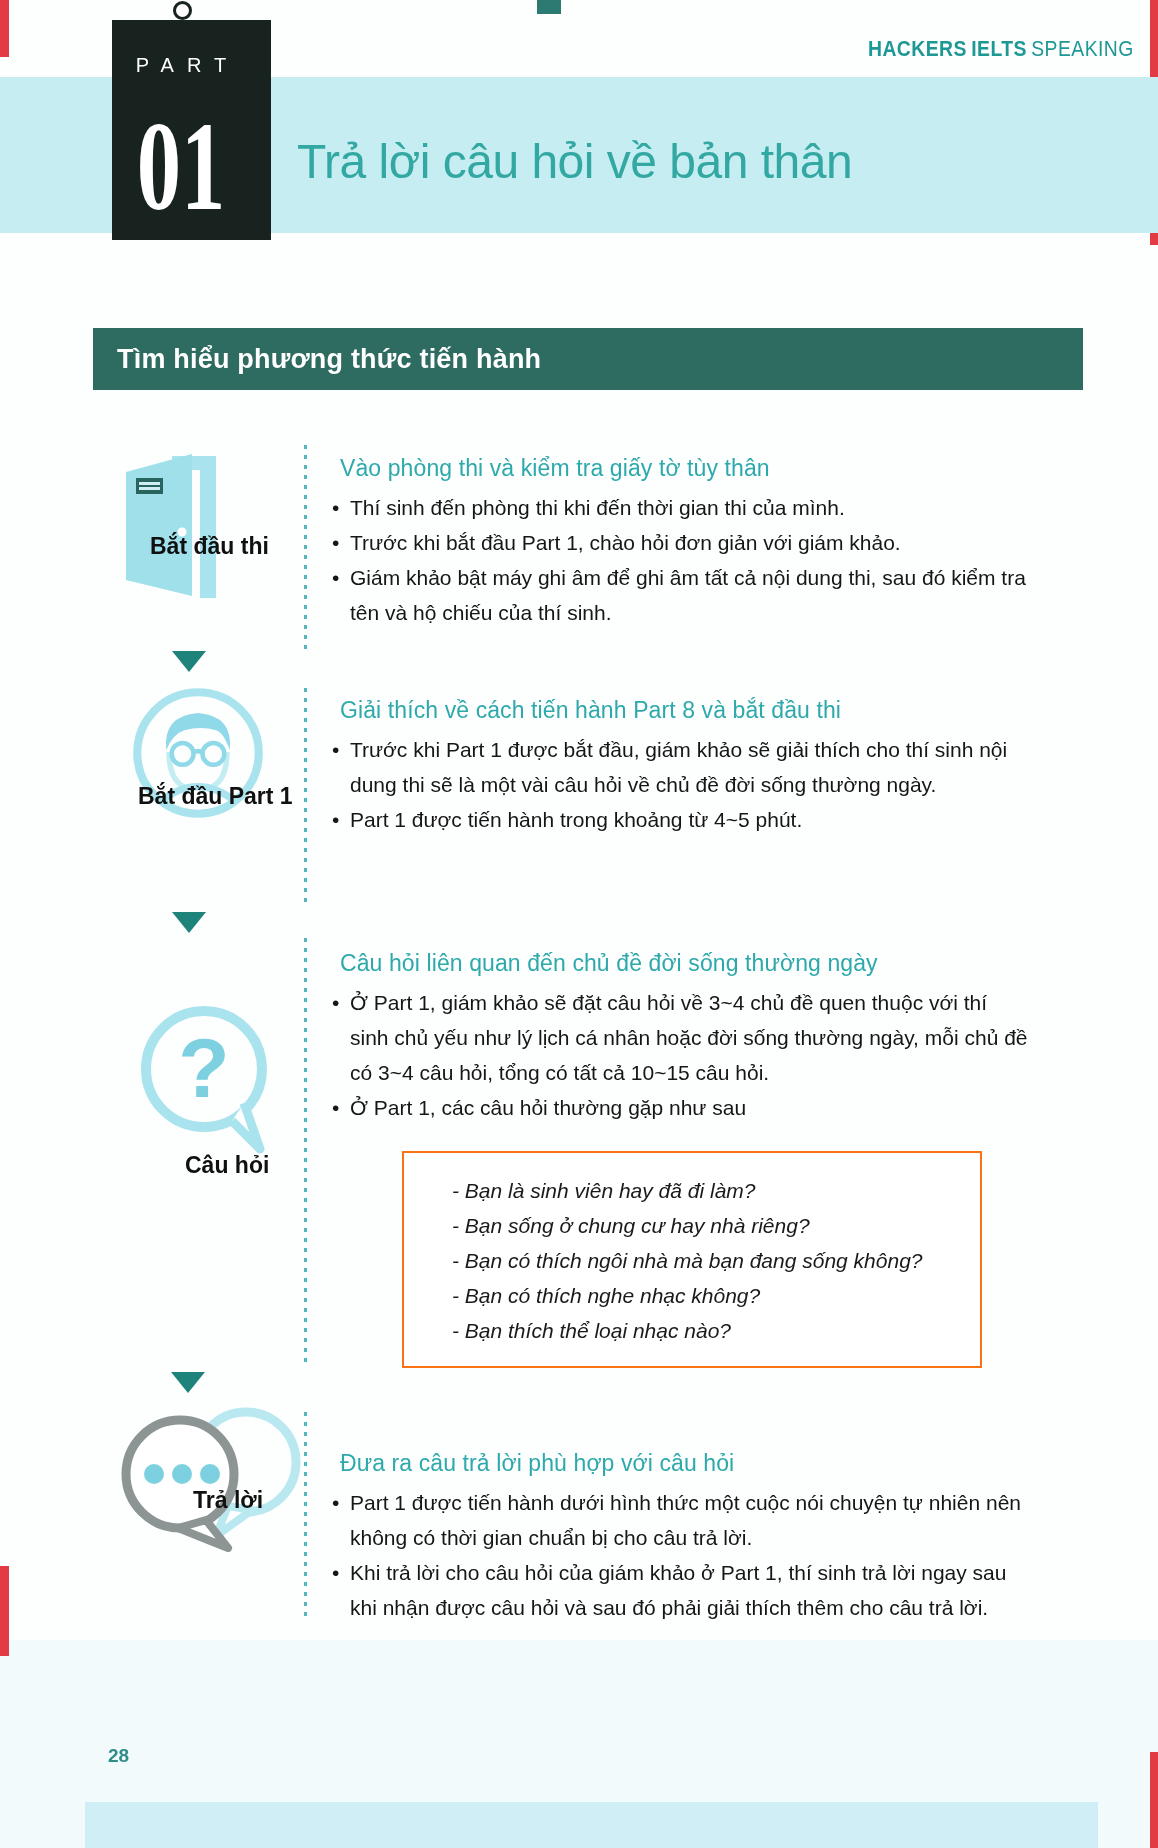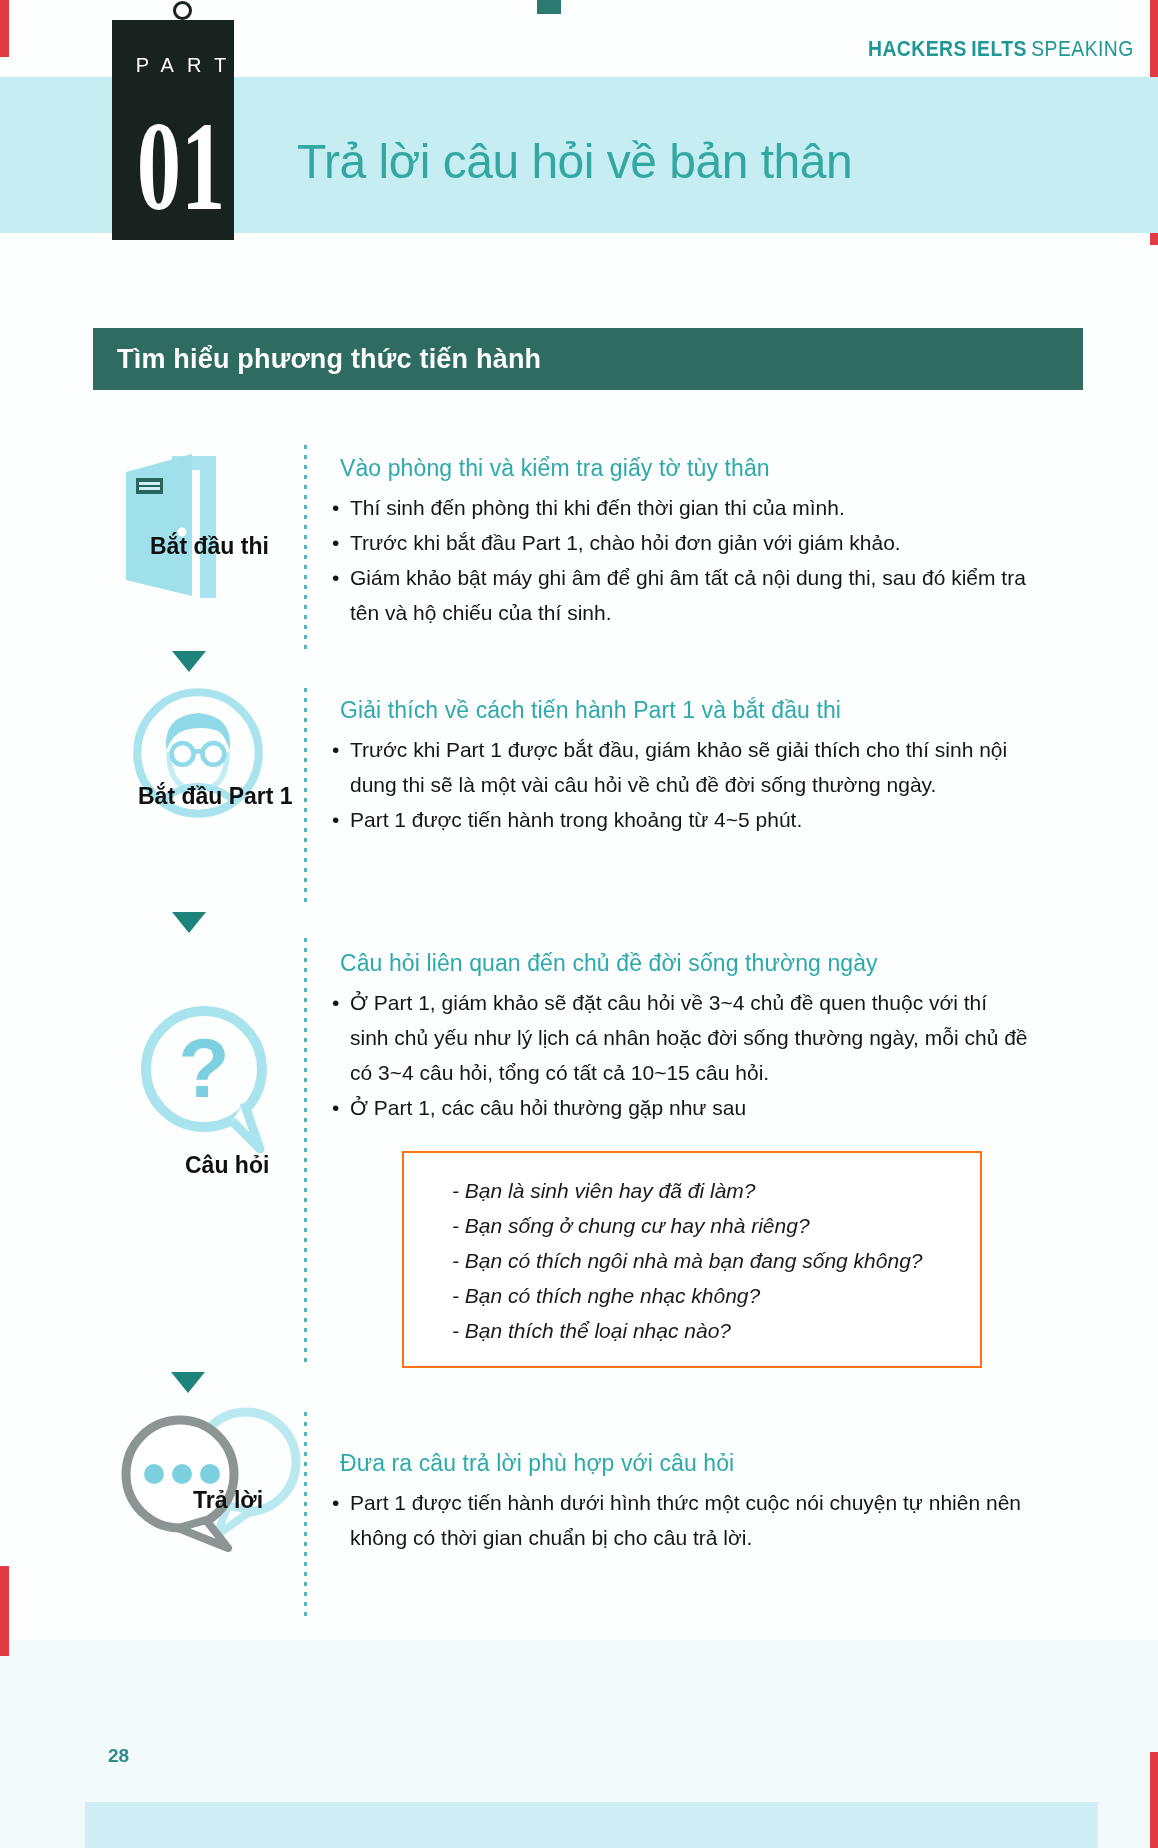--- a/index.html
+++ b/index.html
@@ -27,21 +27,21 @@
   .brand .w3{font-weight:400;}
 
   
   .title-band{position:absolute;left:0;top:77px;width:1158px;height:156px;background:#c5edf2;}
   .page-title{
     position:absolute;left:297px;top:134px;font-size:48px;color:#33a8a2;
     font-weight:500;letter-spacing:-.5px;white-space:nowrap;
   }
 
   
-  .part-tag{position:absolute;left:112px;top:20px;width:122px;height:220px;background:#18221e;z-index:3;}
+  .part-tag{position:absolute;left:112px;top:20px;width:159px;height:220px;background:#18221e;z-index:3;}
   .tag-pin{
     position:absolute;left:173px;top:1px;width:13px;height:13px;border-radius:50%;
     background:#ffffff;border:3px solid #18221e;z-index:4;
   }
   .part-word{
     position:absolute;left:0;top:34px;width:138px;text-align:center;color:#ffffff;
     font-size:20px;letter-spacing:13px;text-indent:13px;font-weight:400;
   }
   .part-number{
     position:absolute;left:0;top:58px;width:138px;text-align:center;color:#ffffff;
@@ -190,21 +190,21 @@
   <div class="step-content sc1">
     <h3 class="step-heading">Vào phòng thi và kiểm tra giấy tờ tùy thân</h3>
     <ul class="bullets">
       <li>Thí sinh đến phòng thi khi đến thời gian thi của mình.</li>
       <li>Trước khi bắt đầu Part 1, chào hỏi đơn giản với giám khảo.</li>
       <li>Giám khảo bật máy ghi âm để ghi âm tất cả nội dung thi, sau đó kiểm tra tên và hộ chiếu của thí sinh.</li>
     </ul>
   </div>
 
   <div class="step-content sc2">
-    <h3 class="step-heading">Giải thích về cách tiến hành Part 1 và bắt đầu thi</h3>
+    <h3 class="step-heading">Giải thích về cách tiến hành Part 8 và bắt đầu thi</h3>
     <ul class="bullets">
       <li>Trước khi Part 1 được bắt đầu, giám khảo sẽ giải thích cho thí sinh nội dung thi sẽ là một vài câu hỏi về chủ đề đời sống thường ngày.</li>
       <li>Part 1 được tiến hành trong khoảng từ 4~5 phút.</li>
     </ul>
   </div>
 
   <div class="step-content sc3">
     <h3 class="step-heading">Câu hỏi liên quan đến chủ đề đời sống thường ngày</h3>
     <ul class="bullets">
       <li>Ở Part 1, giám khảo sẽ đặt câu hỏi về 3~4 chủ đề quen thuộc với thí sinh chủ yếu như lý lịch cá nhân hoặc đời sống thường ngày, mỗi chủ đề có 3~4 câu hỏi, tổng có tất cả 10~15 câu hỏi.</li>
@@ -216,18 +216,19 @@
       <div class="q">- Bạn có thích ngôi nhà mà bạn đang sống không?</div>
       <div class="q">- Bạn có thích nghe nhạc không?</div>
       <div class="q">- Bạn thích thể loại nhạc nào?</div>
     </div>
   </div>
 
   <div class="step-content sc4">
     <h3 class="step-heading">Đưa ra câu trả lời phù hợp với câu hỏi</h3>
     <ul class="bullets">
       <li>Part 1 được tiến hành dưới hình thức một cuộc nói chuyện tự nhiên nên không có thời gian chuẩn bị cho câu trả lời.</li>
+      <li>Khi trả lời cho câu hỏi của giám khảo ở Part 1, thí sinh trả lời ngay sau khi nhận được câu hỏi và sau đó phải giải thích thêm cho câu trả lời.</li>
     </ul>
   </div>
 
   <div class="page-number">28</div>
 
 </div>
 
 </body></html>

